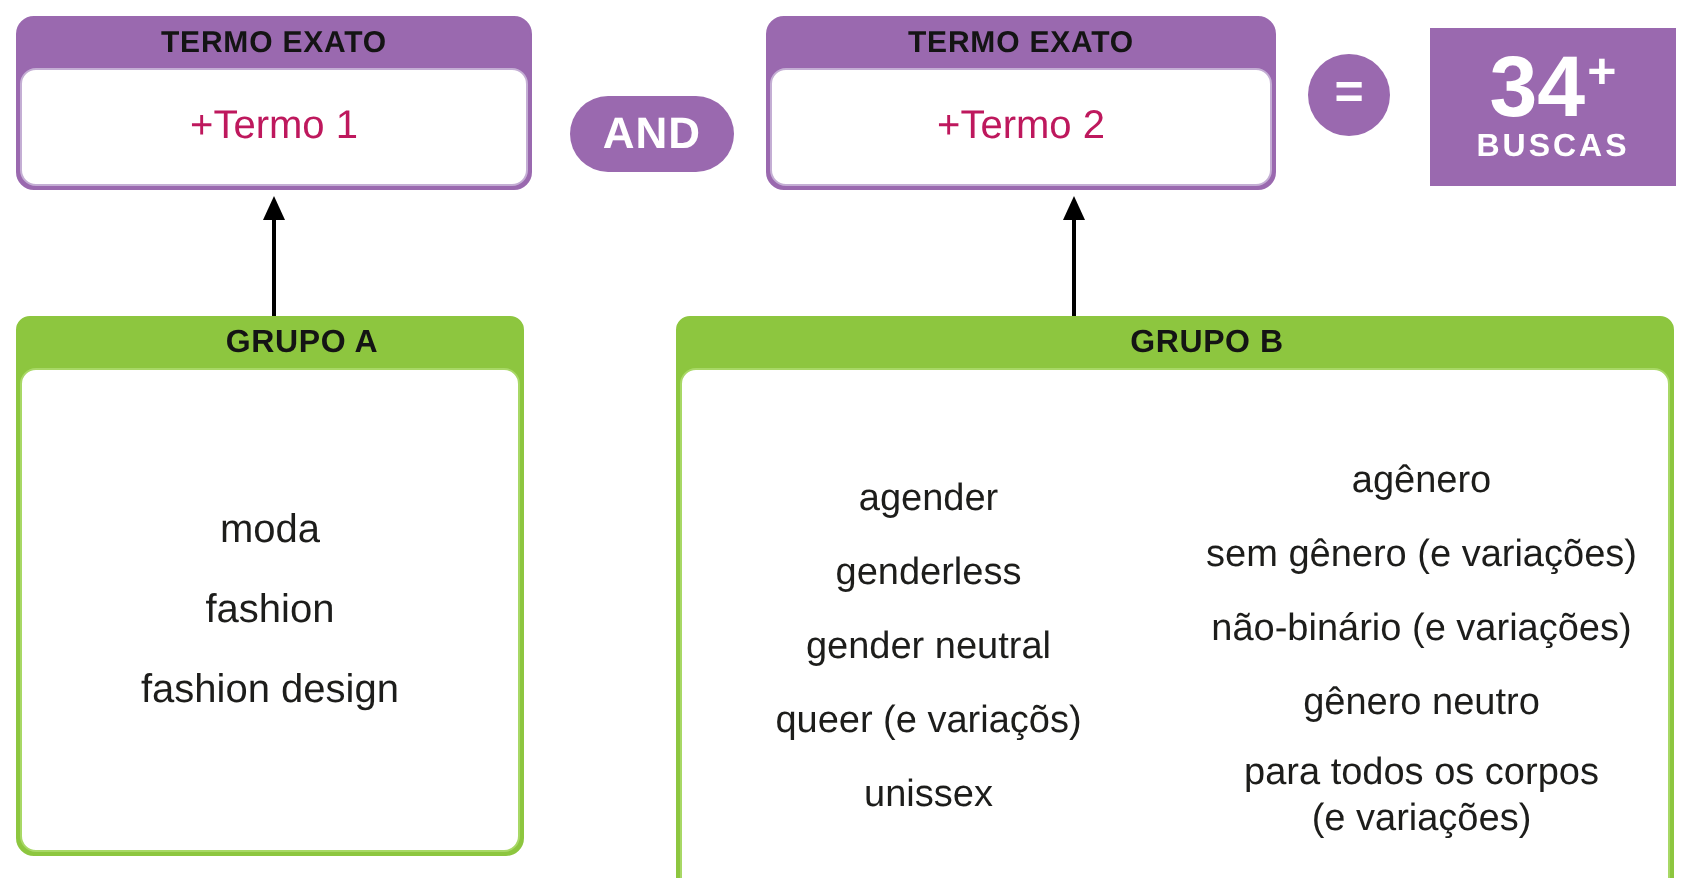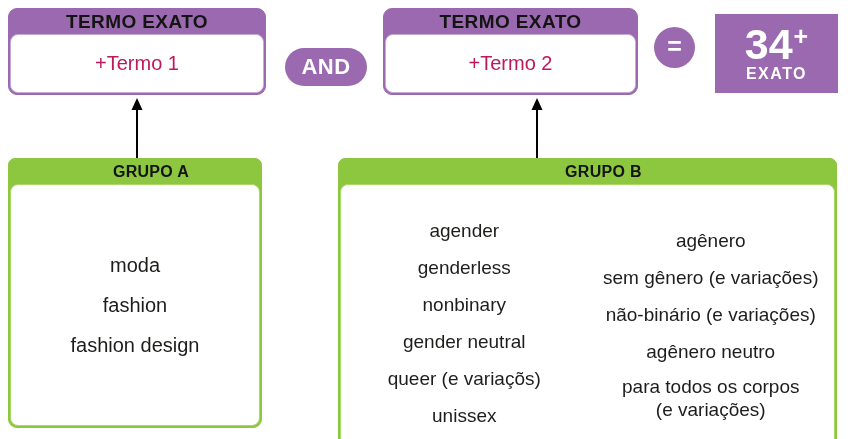--- a/index.html
+++ b/index.html
@@ -8,21 +8,21 @@
     font-family:"Liberation Sans", sans-serif; color:#1d1d1b; overflow:hidden;
   }
 
   
   .term-box {
     position:absolute; background:#9a69af; border:1px solid #9a69af;
     border-radius:9px; box-sizing:border-box;
   }
   .term-box .hd {
     height:25px; display:flex; align-items:center; justify-content:center;
-    font-weight:bold; font-size:19px; color:#141414; letter-spacing:0.4px;
+    font-weight:bold; font-size:15px; color:#141414; letter-spacing:0.4px;
   }
   .term-box .val {
     position:absolute; top:25px; left:1px; right:1px; bottom:1px;
     background:#ffffff; border:1px solid #c4aed4; border-radius:8px;
     box-sizing:border-box; display:flex; align-items:center; justify-content:center;
     font-size:20px; color:#be185d;
   }
 
   
   .and-pill {
@@ -93,21 +93,21 @@
 
   <div class="term-box" style="left:383px; top:8px; width:255px; height:87px;">
     <div class="hd">TERMO EXATO</div>
     <div class="val">+Termo 2</div>
   </div>
 
   <div class="eq-badge">=</div>
 
   <div class="result-box">
     <div class="result-num"><span>34</span><sup>+</sup></div>
-    <div class="result-lbl">EXATO</div>
+    <div class="result-lbl">BUSCAS</div>
   </div>
 
   <svg class="arrow" style="left:130px; top:98px;" viewBox="0 0 14 60">
     <line x1="7" y1="60" x2="7" y2="8" stroke="#000000" stroke-width="2"></line>
     <polygon points="7,0 1.5,12 12.5,12" fill="#000000"></polygon>
   </svg>
 
   <svg class="arrow" style="left:530px; top:98px;" viewBox="0 0 14 60">
     <line x1="7" y1="60" x2="7" y2="8" stroke="#000000" stroke-width="2"></line>
     <polygon points="7,0 1.5,12 12.5,12" fill="#000000"></polygon>
@@ -121,29 +121,28 @@
       <div class="ga-item">fashion design</div>
     </div>
   </div>
 
   <div class="group-box" style="left:338px; top:158px; width:499px; height:306px;">
     <div class="hd">GRUPO B</div>
     <div class="body gb-body">
       <div class="gb-col">
         <div class="gb-item">agender</div>
         <div class="gb-item">genderless</div>
-        <div class="gb-item">nonbinary</div>
         <div class="gb-item">gender neutral</div>
         <div class="gb-item">queer (e variaçõs)</div>
         <div class="gb-item">unissex</div>
       </div>
       <div class="gb-col">
         <div class="gb-item">agênero</div>
         <div class="gb-item">sem gênero (e variações)</div>
         <div class="gb-item">não-binário (e variações)</div>
-        <div class="gb-item">agênero neutro</div>
+        <div class="gb-item">gênero neutro</div>
         <div class="gb-item multi">para todos os corpos
 (e variações)</div>
       </div>
     </div>
   </div>
 
 </div>
 
 </body></html>

